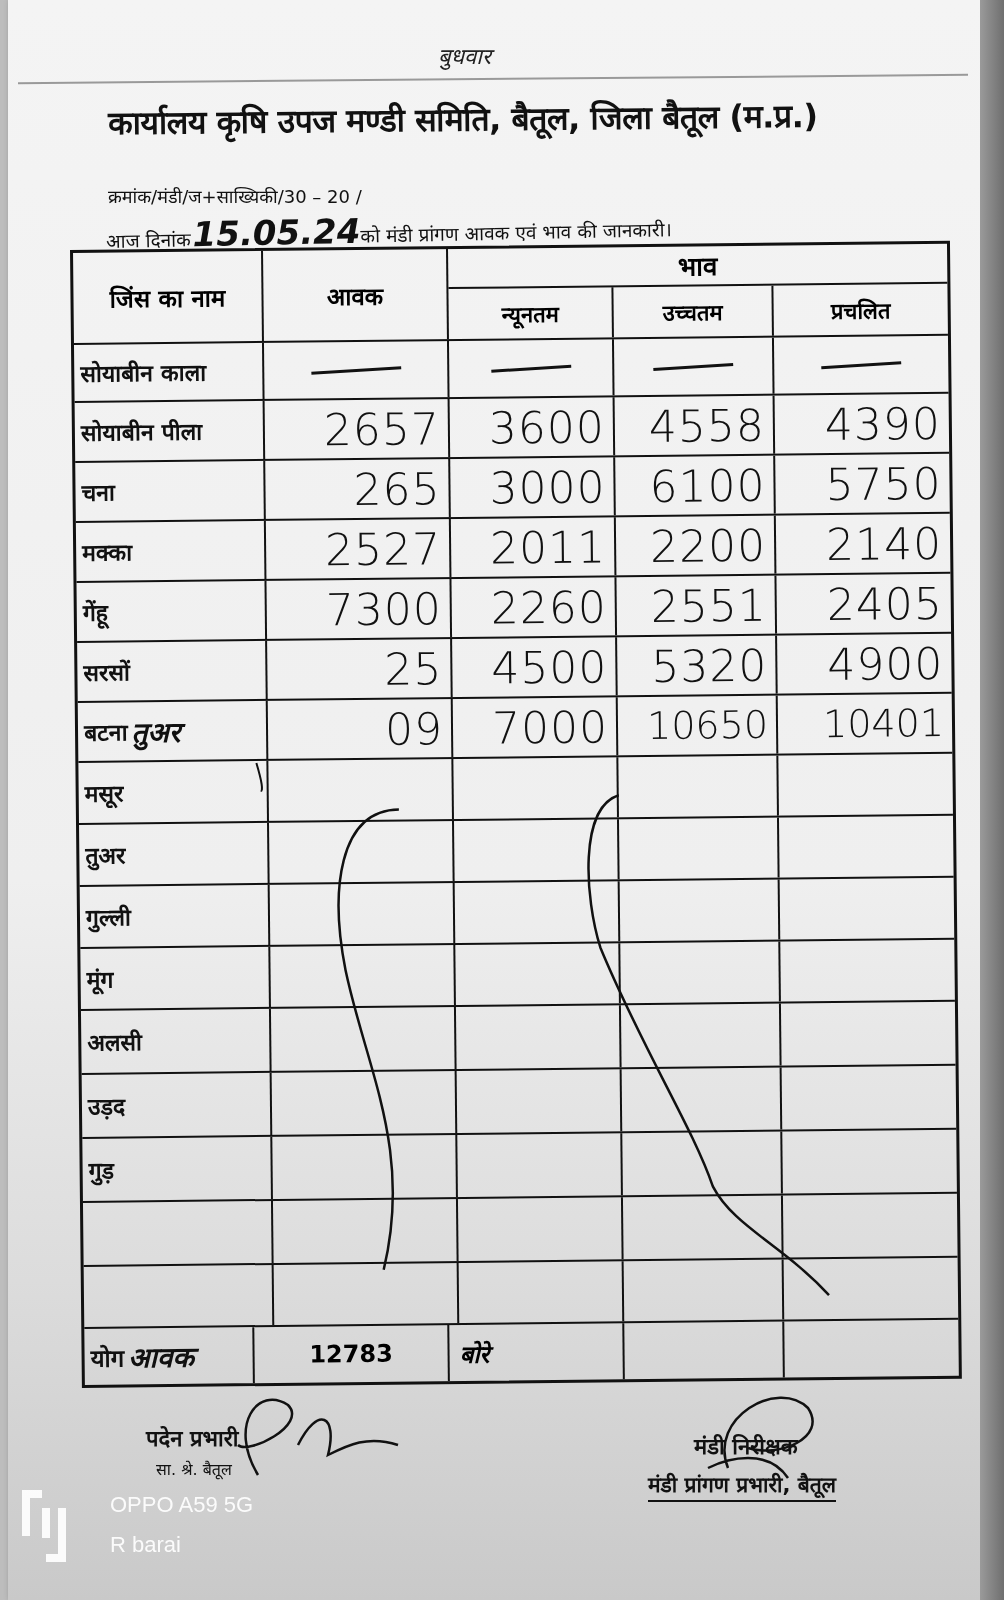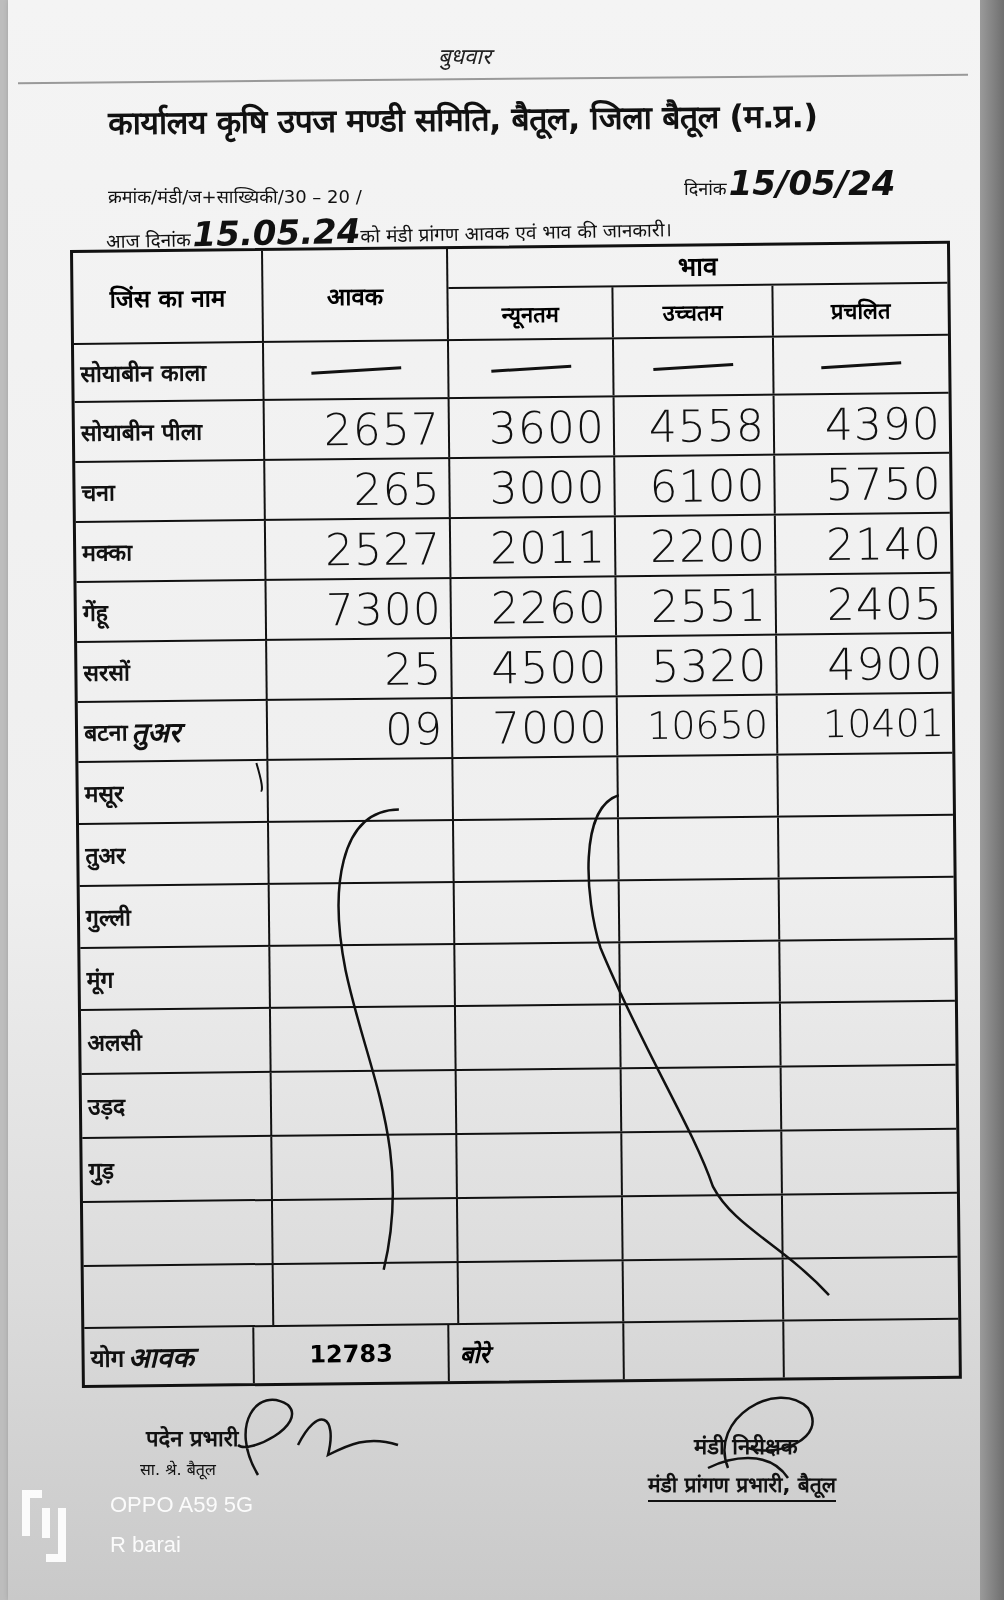--- a/index.html
+++ b/index.html
@@ -101,21 +101,21 @@
       font-family: "DejaVu Serif", serif; font-style: italic; font-size: 34px; padding-left: 10px;
     }
 
     
     .strike-svg { position: absolute; left: 0; top: 0; pointer-events: none; }
 
     .sig-left {
       position: absolute; left: 138px; top: 1422px; font-size: 22px; font-weight: bold; color: #111; text-align: center;
     }
     .sig-left-sub {
-      position: absolute; left: 132px; top: 1458px; font-size: 16px; color: #111;
+      position: absolute; left: 148px; top: 1458px; font-size: 16px; color: #111;
     }
     .sig-right {
       position: absolute; left: 686px; top: 1430px; font-size: 22px; font-weight: bold; color: #111;
     }
     .sig-right-sub {
       position: absolute; left: 640px; top: 1470px; font-size: 21px; font-weight: bold; color: #111;
       border-bottom: 2px solid #111; padding-bottom: 2px;
     }
     .watermark-logo {
       position: absolute; left: 20px; top: 1488px; width: 48px; height: 76px;
@@ -132,23 +132,20 @@
 </head>
 <body>
 
 <div class="paper">
   <div class="fold-line"></div>
 
   <div class="day-note">बुधवार</div>
   <div class="office-title">कार्यालय कृषि उपज मण्डी समिति, बैतूल, जिला बैतूल (म.प्र.)</div>
 
   <div class="ref-line">क्रमांक/मंडी/ज+साख्यिकी/30   – 20   /</div>
-  <div class="date-top">
-    <span>दिनांक</span><span class="hand">15/05/24</span>
-  </div>
 
   <div class="today-line">
     <span>आज दिनांक</span><span class="hand">15.05.24</span><span>को मंडी प्रांगण आवक एवं भाव की जानकारी।</span>
   </div>
 
   <div class="rate-table">
 
     <div class="hdr-top">
       <div class="cell c1">जिंस का नाम</div>
       <div class="cell c2">आवक</div>

